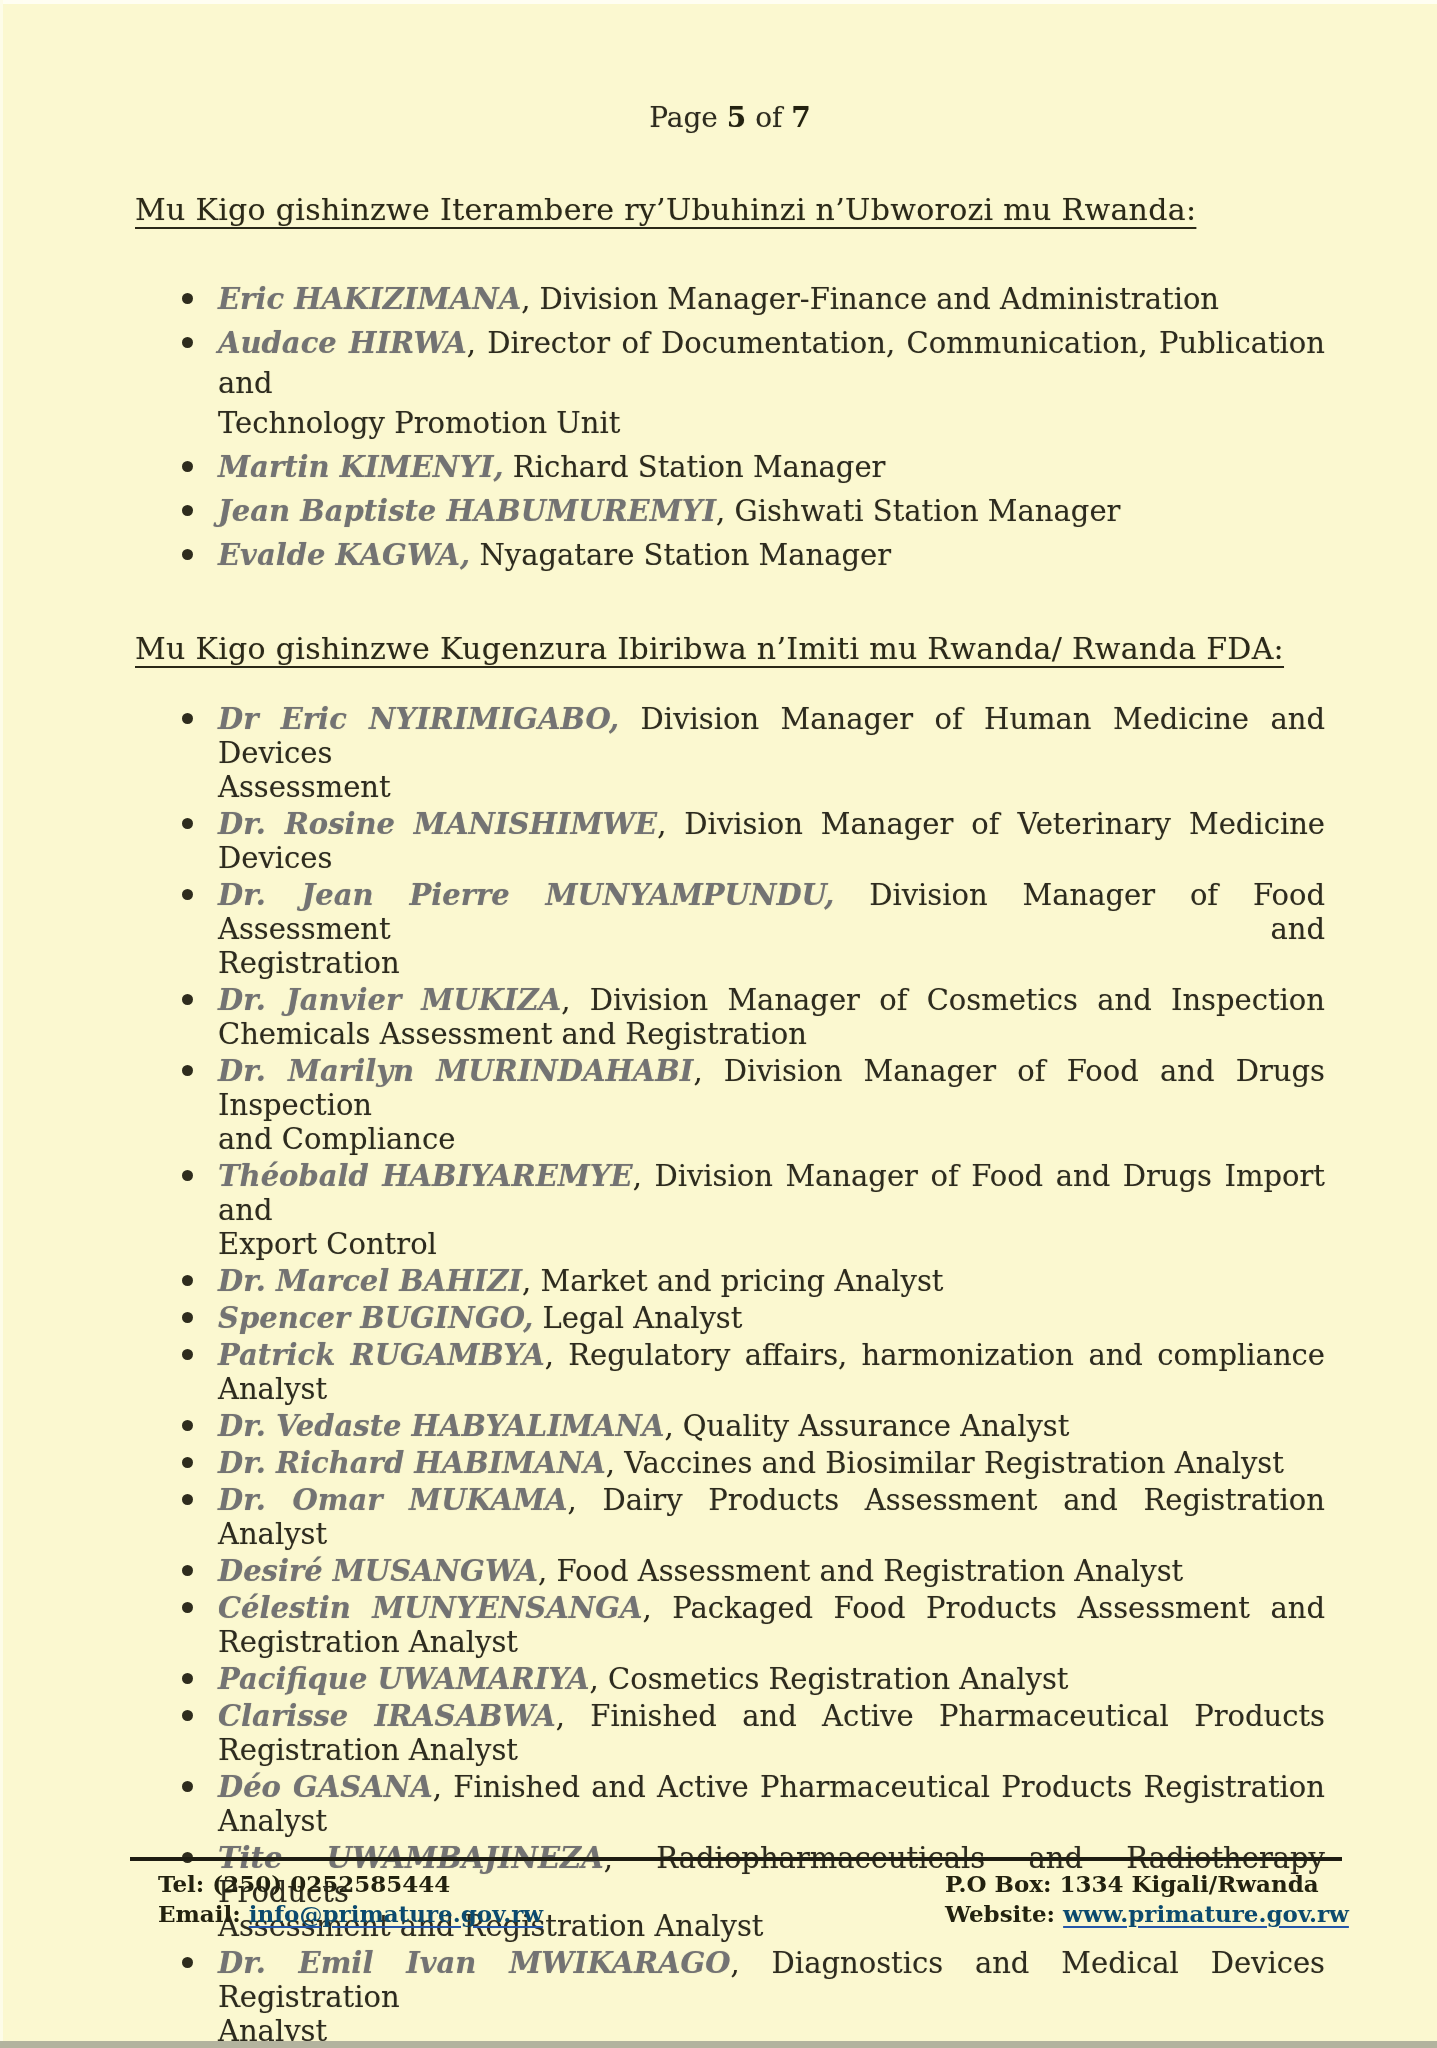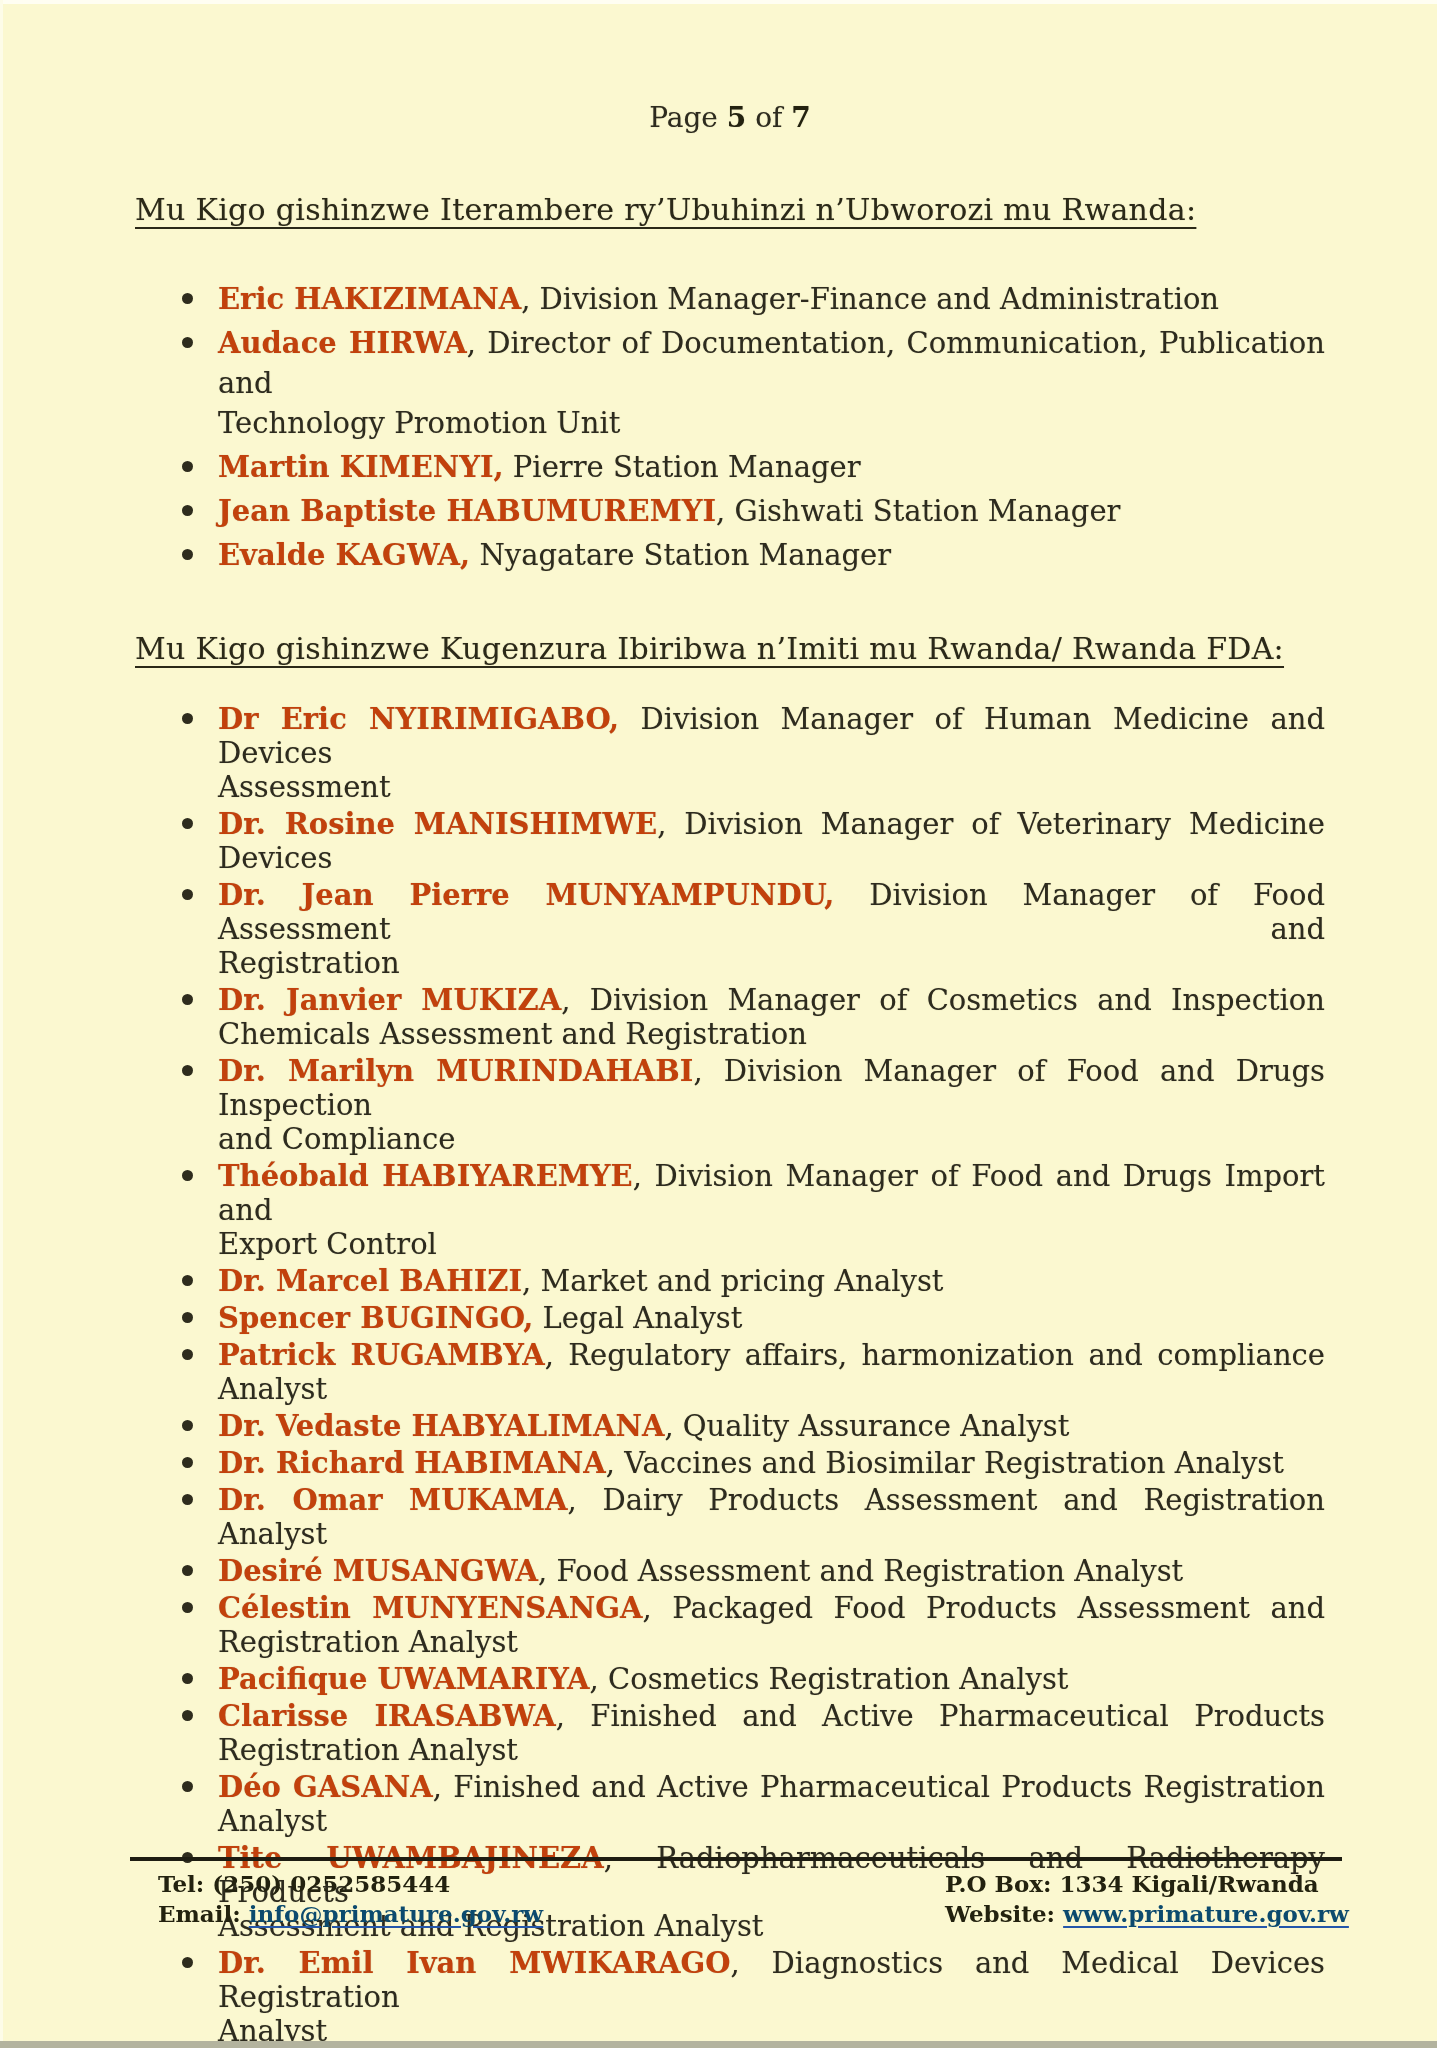--- a/index.html
+++ b/index.html
@@ -45,21 +45,21 @@
   .list-b .item{line-height:34px;margin-bottom:3px;}
   .bullet{
     position:absolute;left:2px;top:14px;
     width:11px;height:11px;border-radius:50%;
     background:#2e2c1d;
   }
   .list-b .bullet{top:11px;}
   .l1{text-align:justify;}
   .l1.stretch{text-align-last:justify;}
   .cont{text-align:left;}
-  .item b{font-weight:bold;color:#c2410c;}
+  .item b{font-weight:bold;color:#737373;font-style:italic;}
 
   .footer{position:absolute;left:130px;top:1857px;width:1212px;}
   .footer-divider{height:4px;background:#1e1d12;}
   .footer-cols{position:relative;margin-top:8px;font-size:23px;font-weight:bold;line-height:30px;color:#23220f;}
   .f-left{margin-left:28px;}
   .f-right{position:absolute;left:815px;top:0;}
   .flink{
     color:#0c4a6e;
     text-decoration:underline;
     text-decoration-color:#2456aa;
@@ -84,21 +84,21 @@
         <span class="bullet"></span>
         <div class="l1"><b>Eric HAKIZIMANA</b><span>, Division Manager-Finance and Administration</span></div>
       </li>
       <li class="item">
         <span class="bullet"></span>
         <div class="l1 stretch"><b>Audace HIRWA</b><span>, Director of Documentation, Communication, Publication and</span></div>
         <div class="cont">Technology Promotion Unit</div>
       </li>
       <li class="item">
         <span class="bullet"></span>
-        <div class="l1"><b>Martin KIMENYI,</b><span> Pierre Station Manager</span></div>
+        <div class="l1"><b>Martin KIMENYI,</b><span> Richard Station Manager</span></div>
       </li>
       <li class="item">
         <span class="bullet"></span>
         <div class="l1"><b>Jean Baptiste HABUMUREMYI</b><span>, Gishwati Station Manager</span></div>
       </li>
       <li class="item">
         <span class="bullet"></span>
         <div class="l1"><b>Evalde KAGWA,</b><span> Nyagatare Station Manager</span></div>
       </li>
     </ul>

